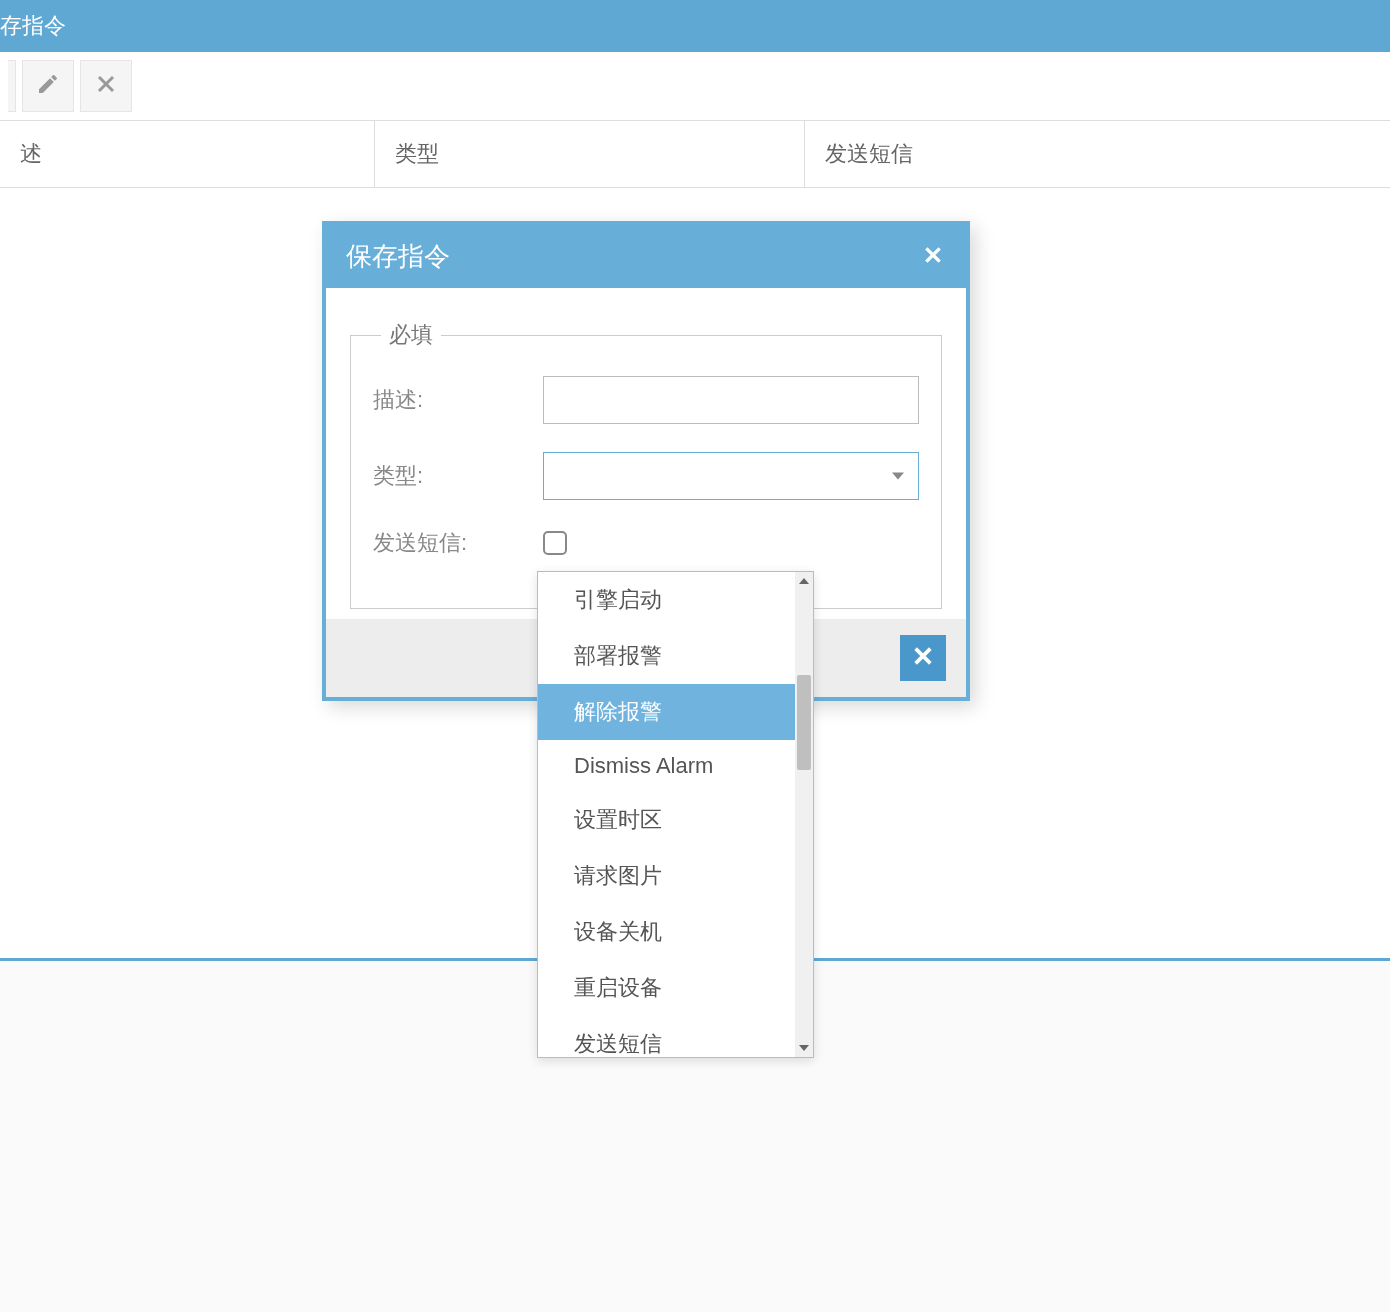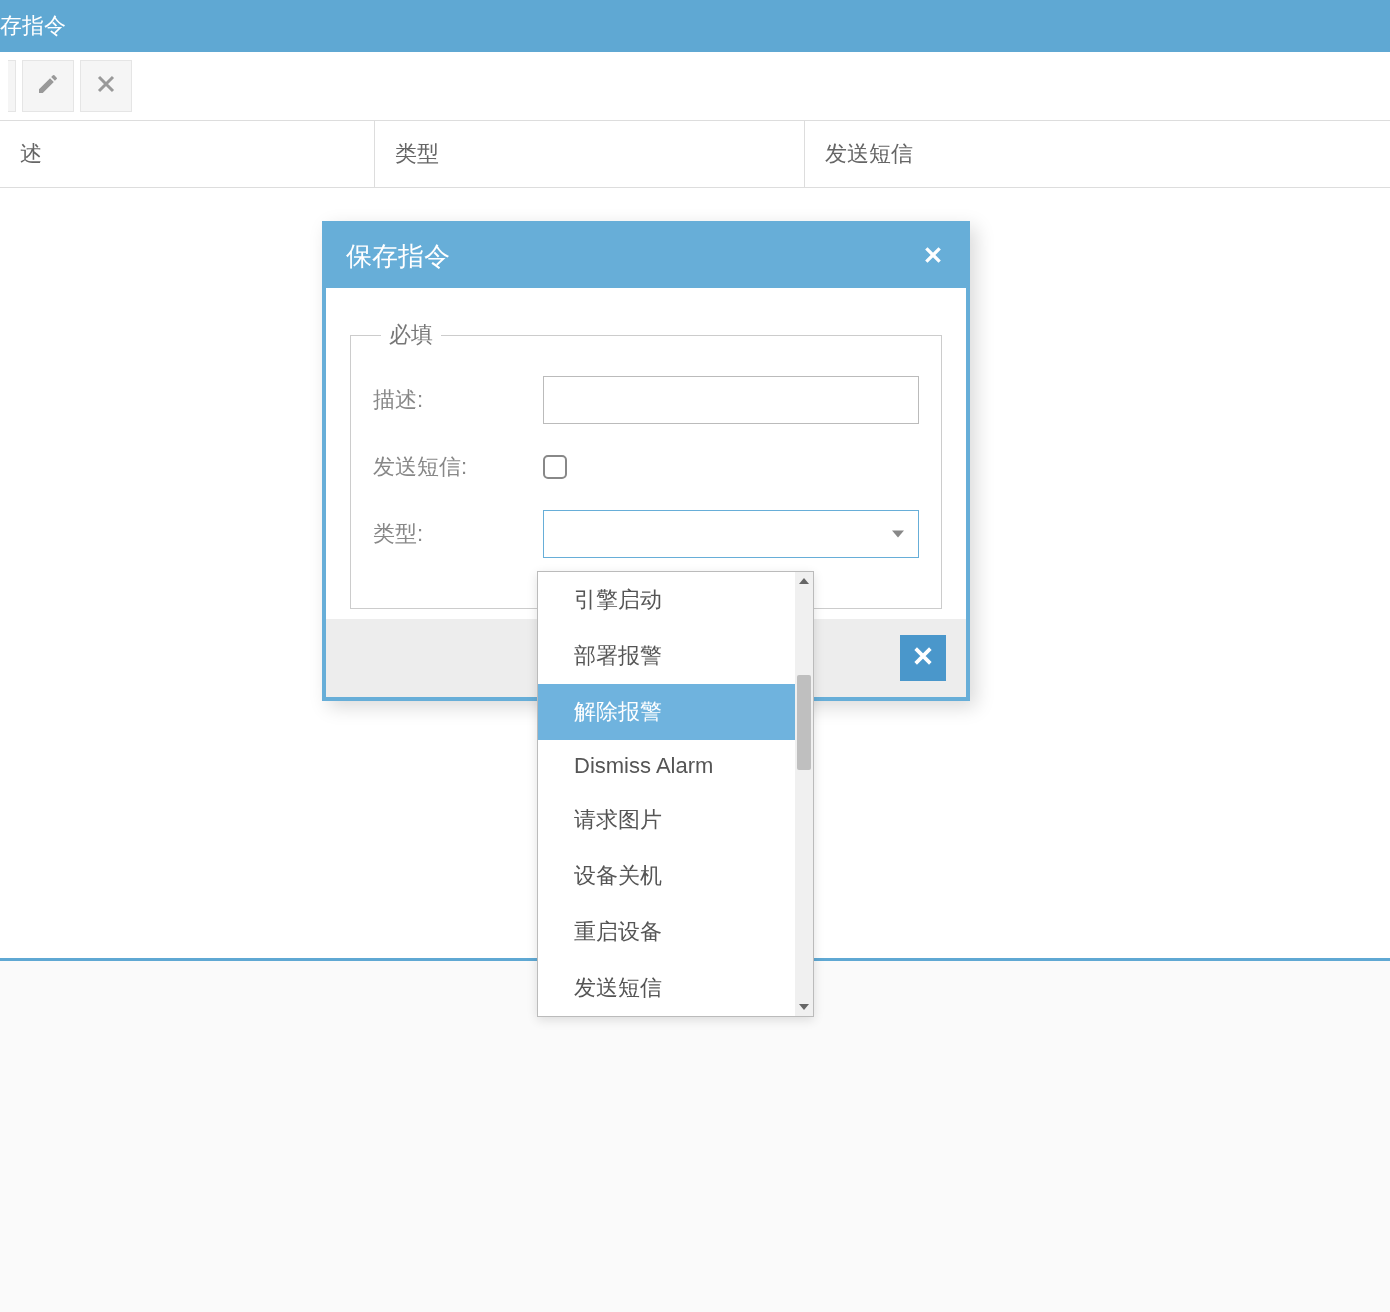--- a/index.html
+++ b/index.html
@@ -297,30 +297,30 @@
     <div class="modal-body">
       <fieldset>
         <legend>必填</legend>
 
         <div class="form-row">
           <div class="form-label">描述:</div>
           <input type="text" class="form-input" value="" style="">
         </div>
 
         <div class="form-row">
-          <div class="form-label">发送短信:</div>
-          <div class="form-checkbox"></div>
-        </div>
-
-        <div class="form-row">
           <div class="form-label">类型:</div>
           <div class="form-select">
             <span></span>
             <span class="select-arrow"></span>
           </div>
+        </div>
+
+        <div class="form-row">
+          <div class="form-label">发送短信:</div>
+          <div class="form-checkbox"></div>
         </div>
       </fieldset>
     </div>
     <div class="modal-footer">
       <div class="footer-btn primary">
         <span>
           <svg viewBox="0 0 24 24" width="22" height="22">
               <path d="M4 4 L20 20 M20 4 L4 20"></path>
             </svg>
         </span>
@@ -328,20 +328,21 @@
     </div>
   </div>
 
   <div class="dropdown">
     <div class="dropdown-inner" id="dropdown-inner">
 
     <div class="dropdown-item">引擎启动</div>
         <div class="dropdown-item">部署报警</div>
         <div class="dropdown-item highlighted">解除报警</div>
         <div class="dropdown-item">Dismiss Alarm</div>
+        <div class="dropdown-item">设置时区</div>
         <div class="dropdown-item">请求图片</div>
         <div class="dropdown-item">设备关机</div>
         <div class="dropdown-item">重启设备</div>
         <div class="dropdown-item">发送短信</div>
       </div>
     <div class="dd-scrollbar">
       <div class="dd-scroll-arrow">
           <div class="tri-up"></div>
         </div>
       <div class="dd-scroll-track">

